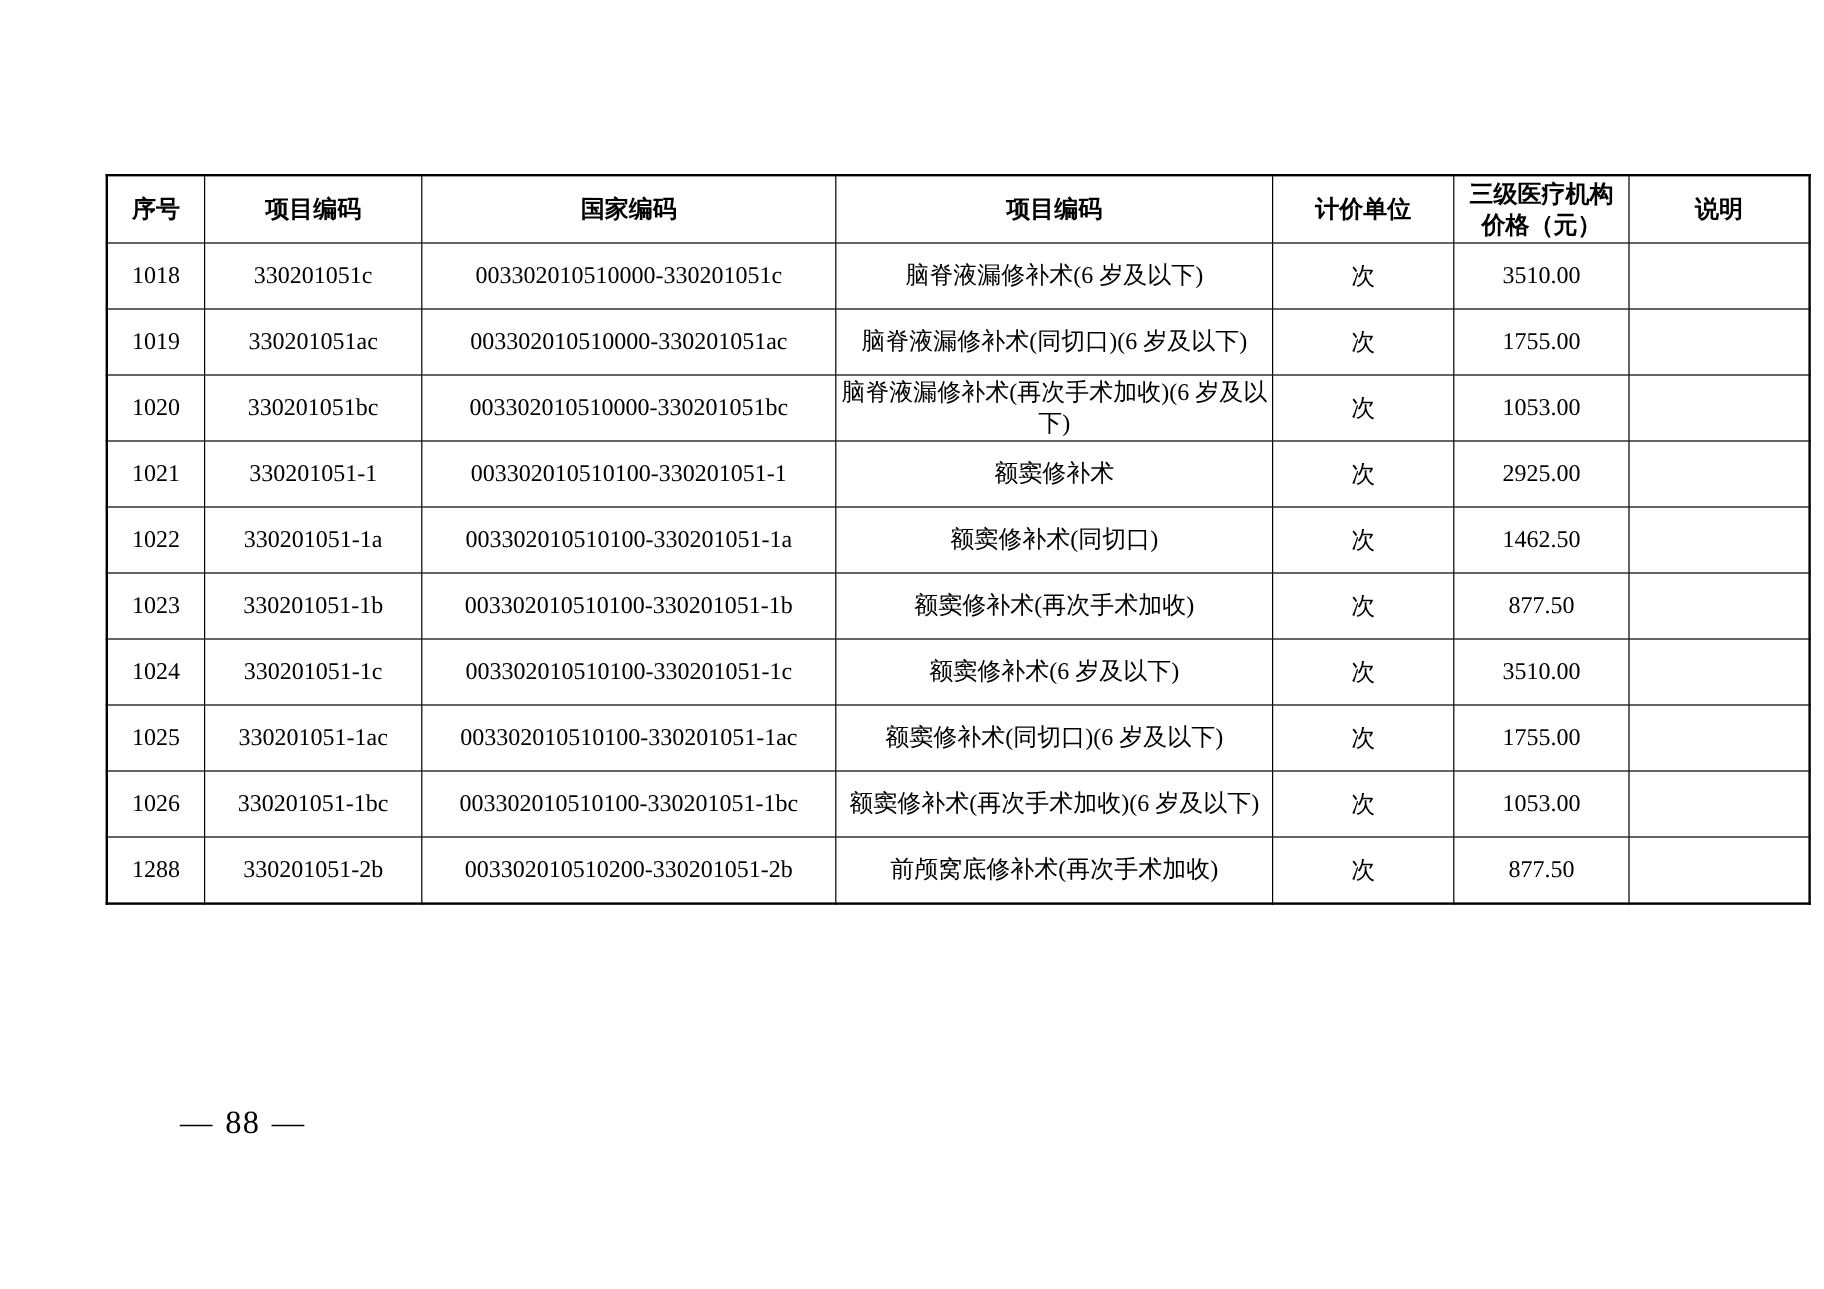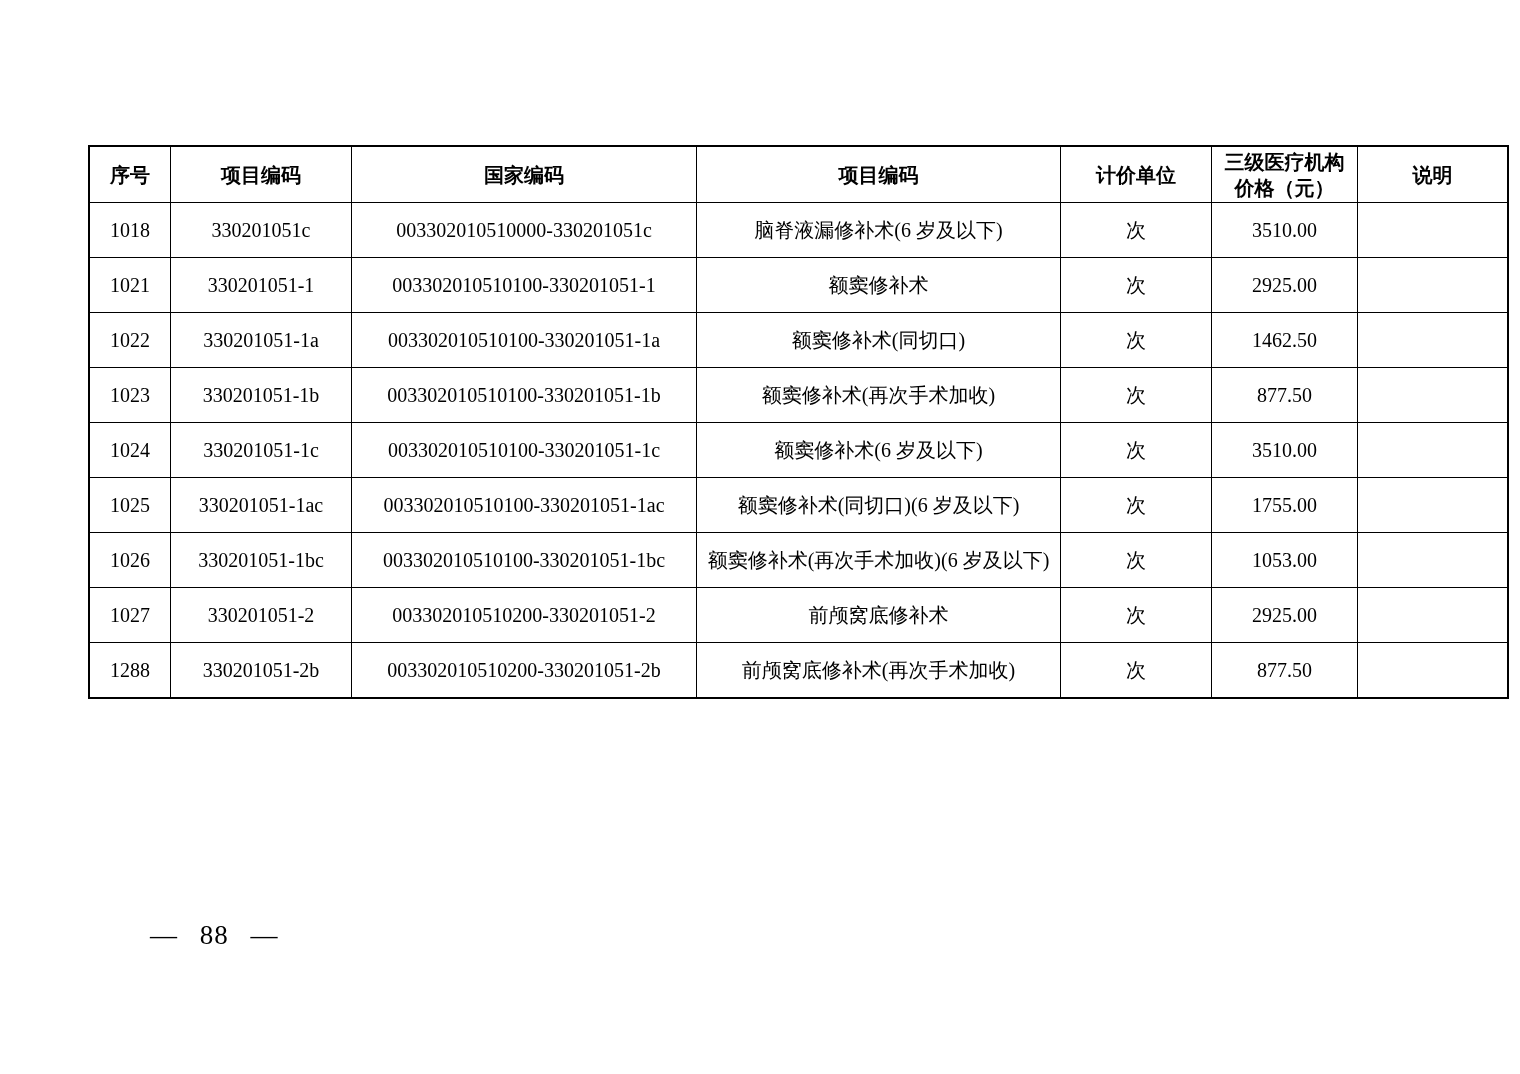--- a/index.html
+++ b/index.html
@@ -65,21 +65,21 @@
 
   .page-number {
     position: absolute;
     left: 150px;
     top: 920px;
     font-size: 27px;
     letter-spacing: 1px;
     white-space: nowrap;
   }
   .page-number .dash { display: inline-block; }
-  .page-number .num  { display: inline-block; margin: 0 14px; text-align: right; }
+  .page-number .num  { display: inline-block; margin: 0 2px; text-align: right; }
 </style>
 </head>
 <body>
 
 <div>
 
   <table class="price-table">
     <thead>
       <tr>
         <th class="w-seq">序号</th>
@@ -95,21 +95,39 @@
     <tr>
       <td class="c-seq">1018</td>
       <td class="c-code al">330201051c</td>
       <td class="c-ncode al">003302010510000-330201051c</td>
       <td class="c-name al">脑脊液漏修补术(6 岁及以下)</td>
       <td class="c-unit">次</td>
       <td class="c-price">3510.00</td>
       <td class="c-note"></td>
     </tr>
 
-
+    <tr>
+      <td class="c-seq">1019</td>
+      <td class="c-code al">330201051ac</td>
+      <td class="c-ncode al">003302010510000-330201051ac</td>
+      <td class="c-name al">脑脊液漏修补术(同切口)(6 岁及以下)</td>
+      <td class="c-unit">次</td>
+      <td class="c-price">1755.00</td>
+      <td class="c-note"></td>
+    </tr>
+
+    <tr>
+      <td class="c-seq">1020</td>
+      <td class="c-code al">330201051bc</td>
+      <td class="c-ncode al">003302010510000-330201051bc</td>
+      <td class="c-name al">脑脊液漏修补术(再次手术加收)(6 岁及以下)</td>
+      <td class="c-unit">次</td>
+      <td class="c-price">1053.00</td>
+      <td class="c-note"></td>
+    </tr>
 
     <tr>
       <td class="c-seq">1021</td>
       <td class="c-code al">330201051-1</td>
       <td class="c-ncode al">003302010510100-330201051-1</td>
       <td class="c-name al">额窦修补术</td>
       <td class="c-unit">次</td>
       <td class="c-price">2925.00</td>
       <td class="c-note"></td>
     </tr>
@@ -157,29 +175,20 @@
     <tr>
       <td class="c-seq">1026</td>
       <td class="c-code al">330201051-1bc</td>
       <td class="c-ncode al">003302010510100-330201051-1bc</td>
       <td class="c-name al">额窦修补术(再次手术加收)(6 岁及以下)</td>
       <td class="c-unit">次</td>
       <td class="c-price">1053.00</td>
       <td class="c-note"></td>
     </tr>
 
-    <tr>
-      <td class="c-seq">1027</td>
-      <td class="c-code al">330201051-2</td>
-      <td class="c-ncode al">003302010510200-330201051-2</td>
-      <td class="c-name al">前颅窝底修补术</td>
-      <td class="c-unit">次</td>
-      <td class="c-price">2925.00</td>
-      <td class="c-note"></td>
-    </tr>
 
 
     <tr>
       <td class="c-seq">1288</td>
       <td class="c-code al">330201051-2b</td>
       <td class="c-ncode al">003302010510200-330201051-2b</td>
       <td class="c-name al">前颅窝底修补术(再次手术加收)</td>
       <td class="c-unit">次</td>
       <td class="c-price">877.50</td>
       <td class="c-note"></td>

